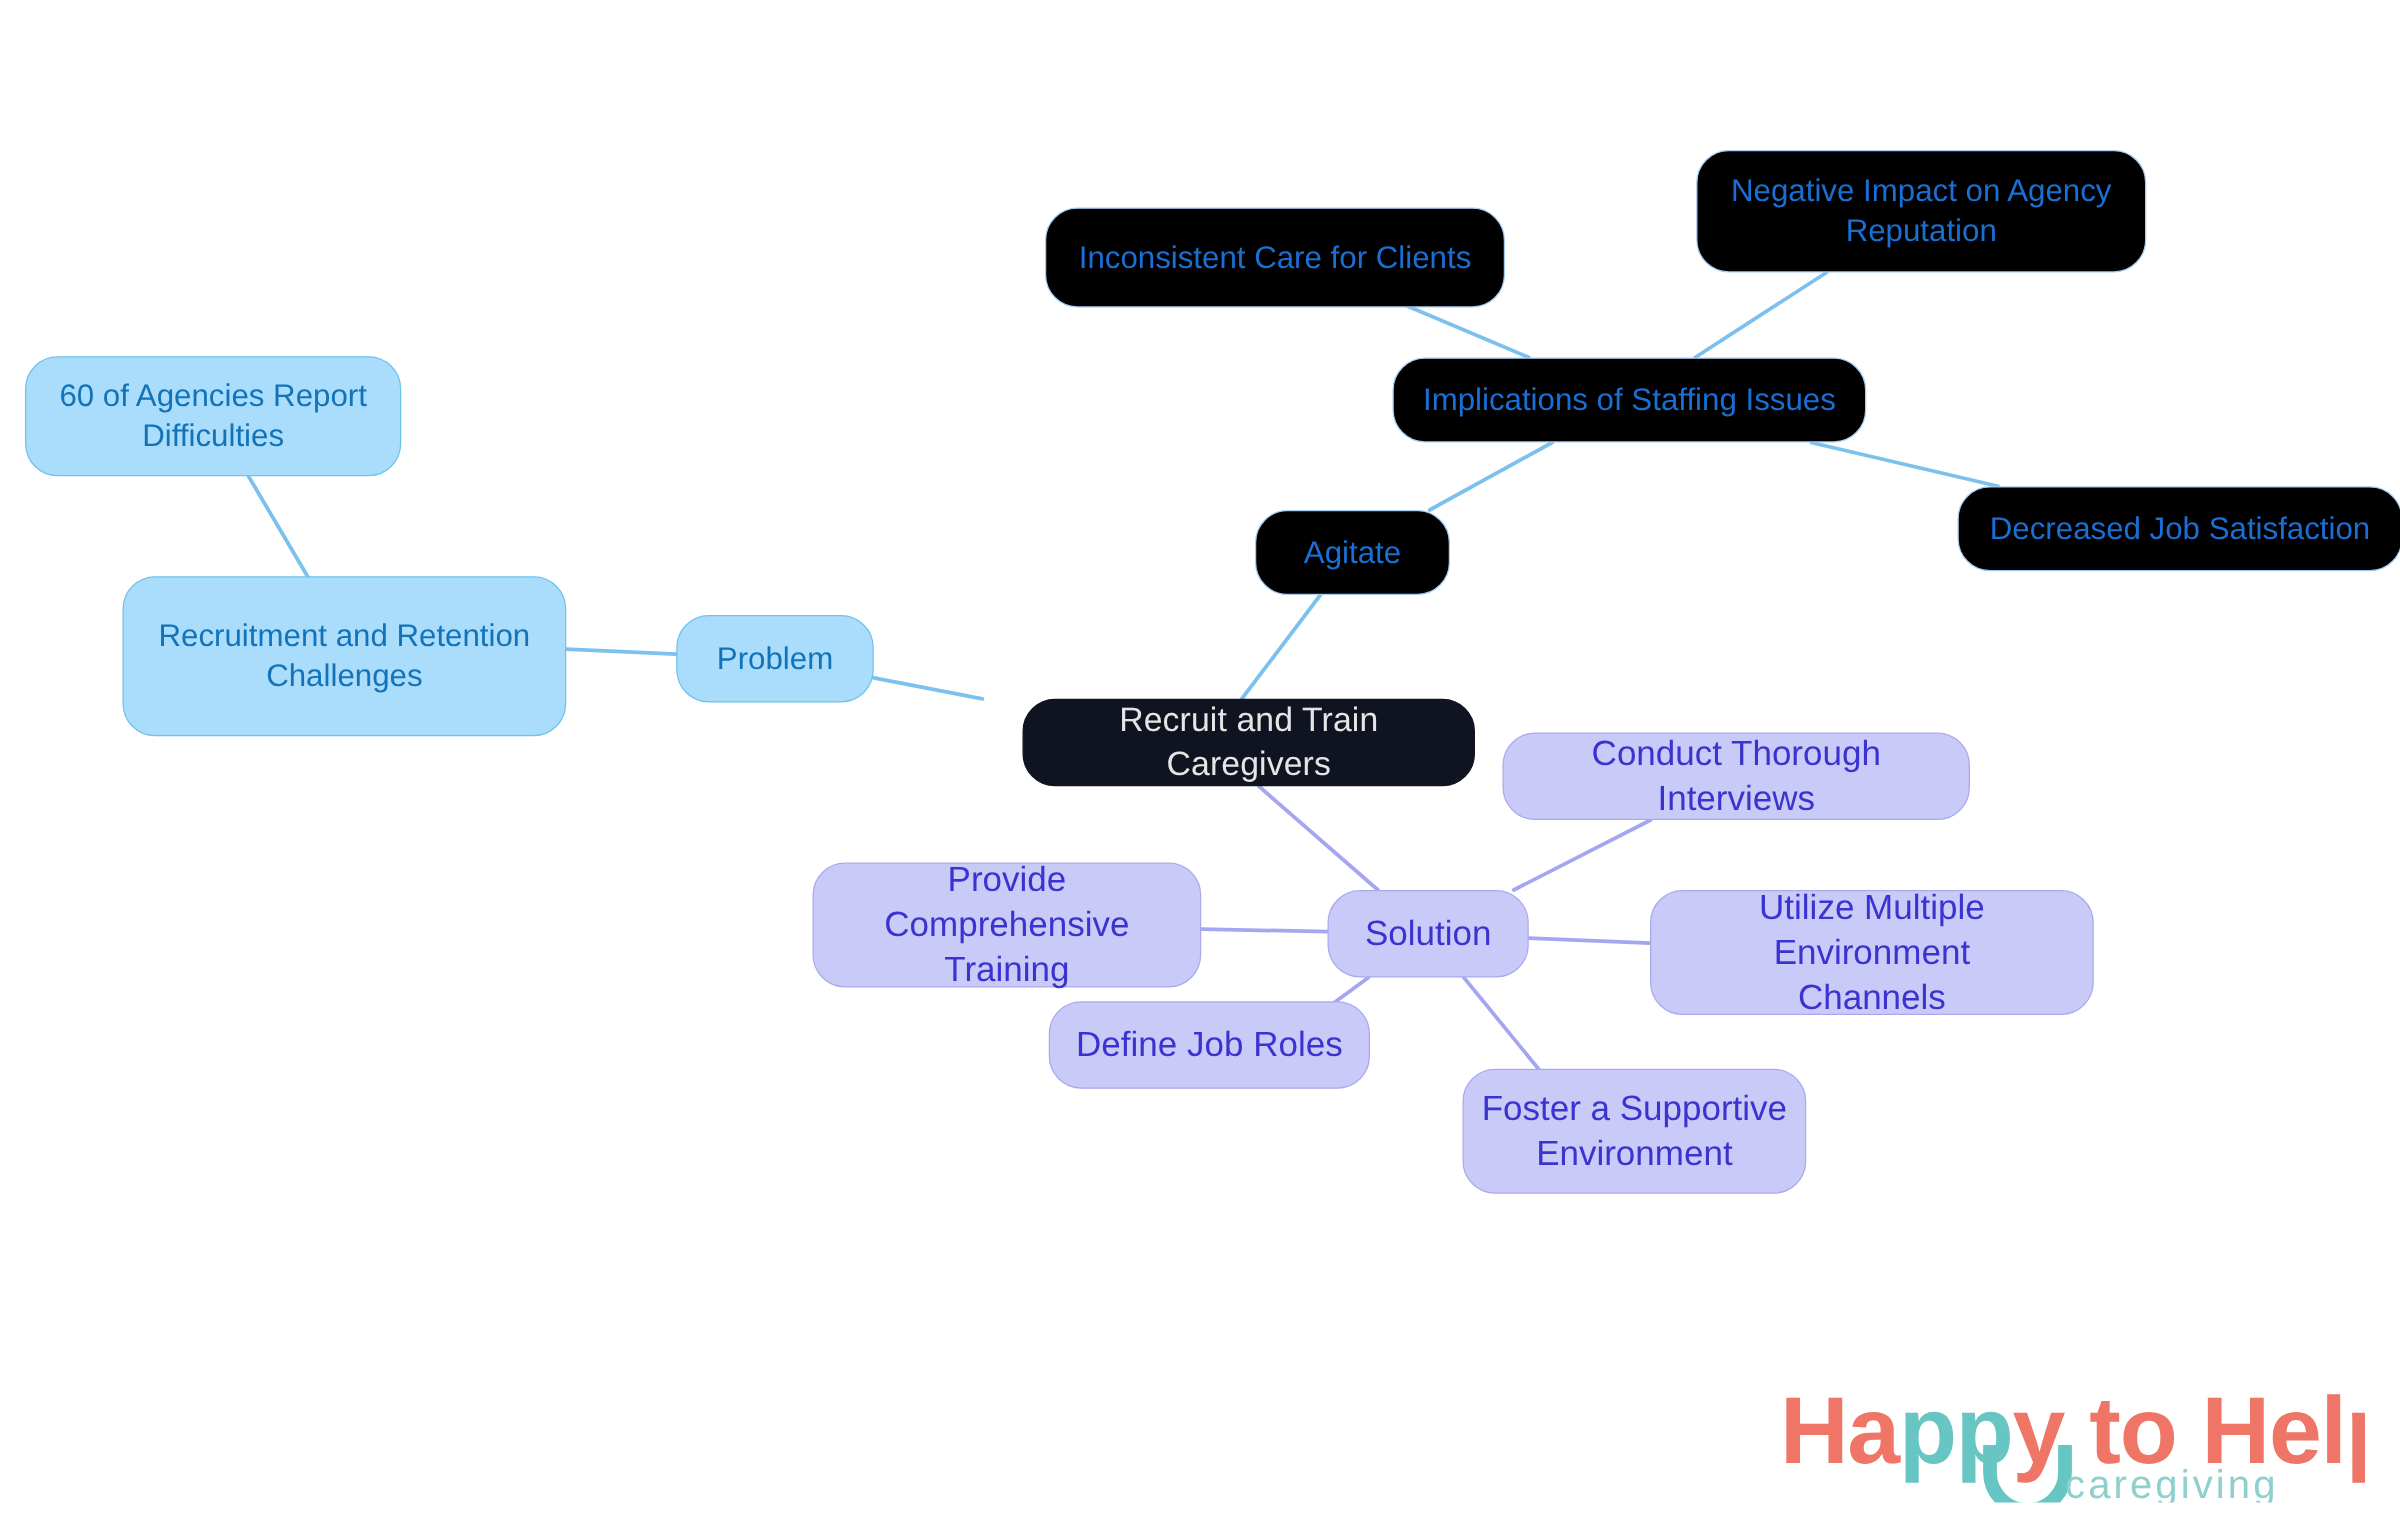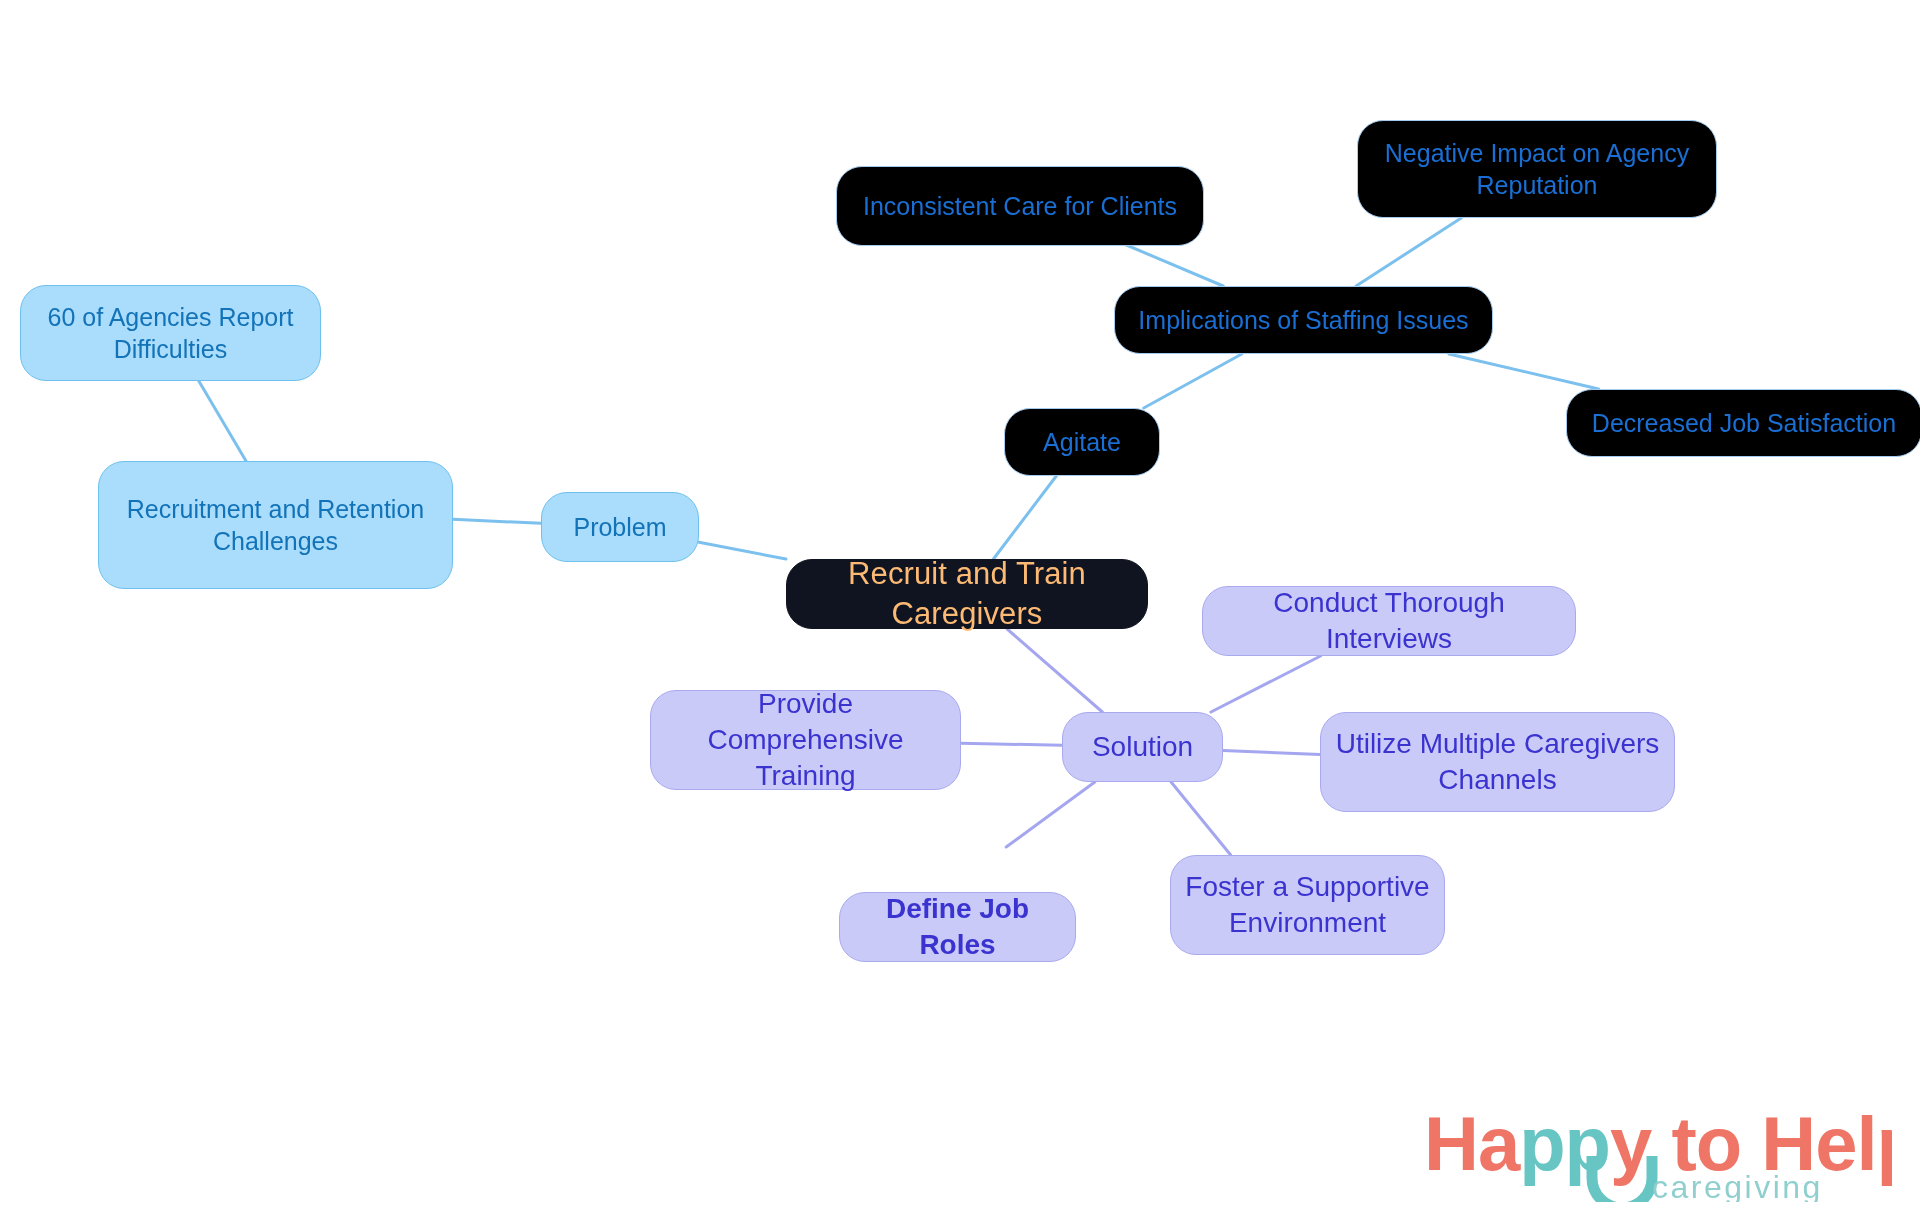--- a/index.html
+++ b/index.html
@@ -36,24 +36,25 @@
     text-align: center;
     line-height: 1.28;
     border-style: solid;
     border-width: 1.5px;
     white-space: pre-line;
     padding: 0 14px;
   }
   .node-root {
     background: #0f1420;
     border-color: #0f1420;
-    color: #fdba74;
+    color: #e5e5e5;
     border-radius: 26px;
-    font-size: 31px;
+    font-size: 27px;
     letter-spacing: 0.1px;
+    margin-left: 32px;
   }
   .node-blue-dark {
     background: #aadcfb;
     border-color: #6ec1ee;
     color: #1273b8;
     border-radius: 26px;
     font-size: 25px;
   }
   .node-blue-light {
     background: #000000;
@@ -107,25 +108,25 @@
       <div class="node node-blue-dark" style="left: 20px; top: 285px; width: 301px; height: 96px;">60 of Agencies Report
 Difficulties</div>
       <div class="node node-blue-light" style="left: 1004px; top: 408px; width: 156px; height: 68px;">Agitate</div>
       <div class="node node-blue-light" style="left: 1114px; top: 286px; width: 379px; height: 68px;">Implications of Staffing Issues</div>
       <div class="node node-blue-light" style="left: 836px; top: 166px; width: 368px; height: 80px;">Inconsistent Care for Clients</div>
       <div class="node node-blue-light" style="left: 1357px; top: 120px; width: 360px; height: 98px;">Negative Impact on Agency
 Reputation</div>
       <div class="node node-blue-light" style="left: 1566px; top: 389px; width: 356px; height: 68px;">Decreased Job Satisfaction</div>
       <div class="node node-purple" style="left: 1062px; top: 712px; width: 161px; height: 70px;">Solution</div>
       <div class="node node-purple" style="left: 1202px; top: 586px; width: 374px; height: 70px;">Conduct Thorough Interviews</div>
-      <div class="node node-purple" style="left: 1320px; top: 712px; width: 355px; height: 100px;">Utilize Multiple Caregivers
+      <div class="node node-purple" style="left: 1320px; top: 712px; width: 355px; height: 100px;">Utilize Multiple Environment
 Channels</div>
       <div class="node node-purple" style="left: 650px; top: 690px; width: 311px; height: 100px;">Provide Comprehensive
 Training</div>
-      <div class="node node-purple" style="left: 839px; top: 892px; width: 237px; height: 70px; font-weight: bold;">Define Job Roles</div>
+      <div class="node node-purple" style="left: 839px; top: 801px; width: 257px; height: 70px;">Define Job Roles</div>
       <div class="node node-purple" style="left: 1134px; top: 855px; width: 275px; height: 100px; margin-left: 36px;">Foster a Supportive
 Environment</div>
     </div>
 
   <div class="logo">
     <svg viewBox="0 0 468 104" width="468" height="104">
 
       <path d="M168 58 L168 80 A30 30 0 0 0 228 80 L228 58" fill="none" stroke="#67c5c3" stroke-width="11"></path>
       <text x="0" y="72" font-family="&quot;Liberation Sans&quot;, sans-serif" font-size="76" font-weight="bold" letter-spacing="-1">
         <tspan fill="#ef7566">Ha</tspan><tspan fill="#67c5c3">pp</tspan><tspan fill="#ef7566">y to Help</tspan>

